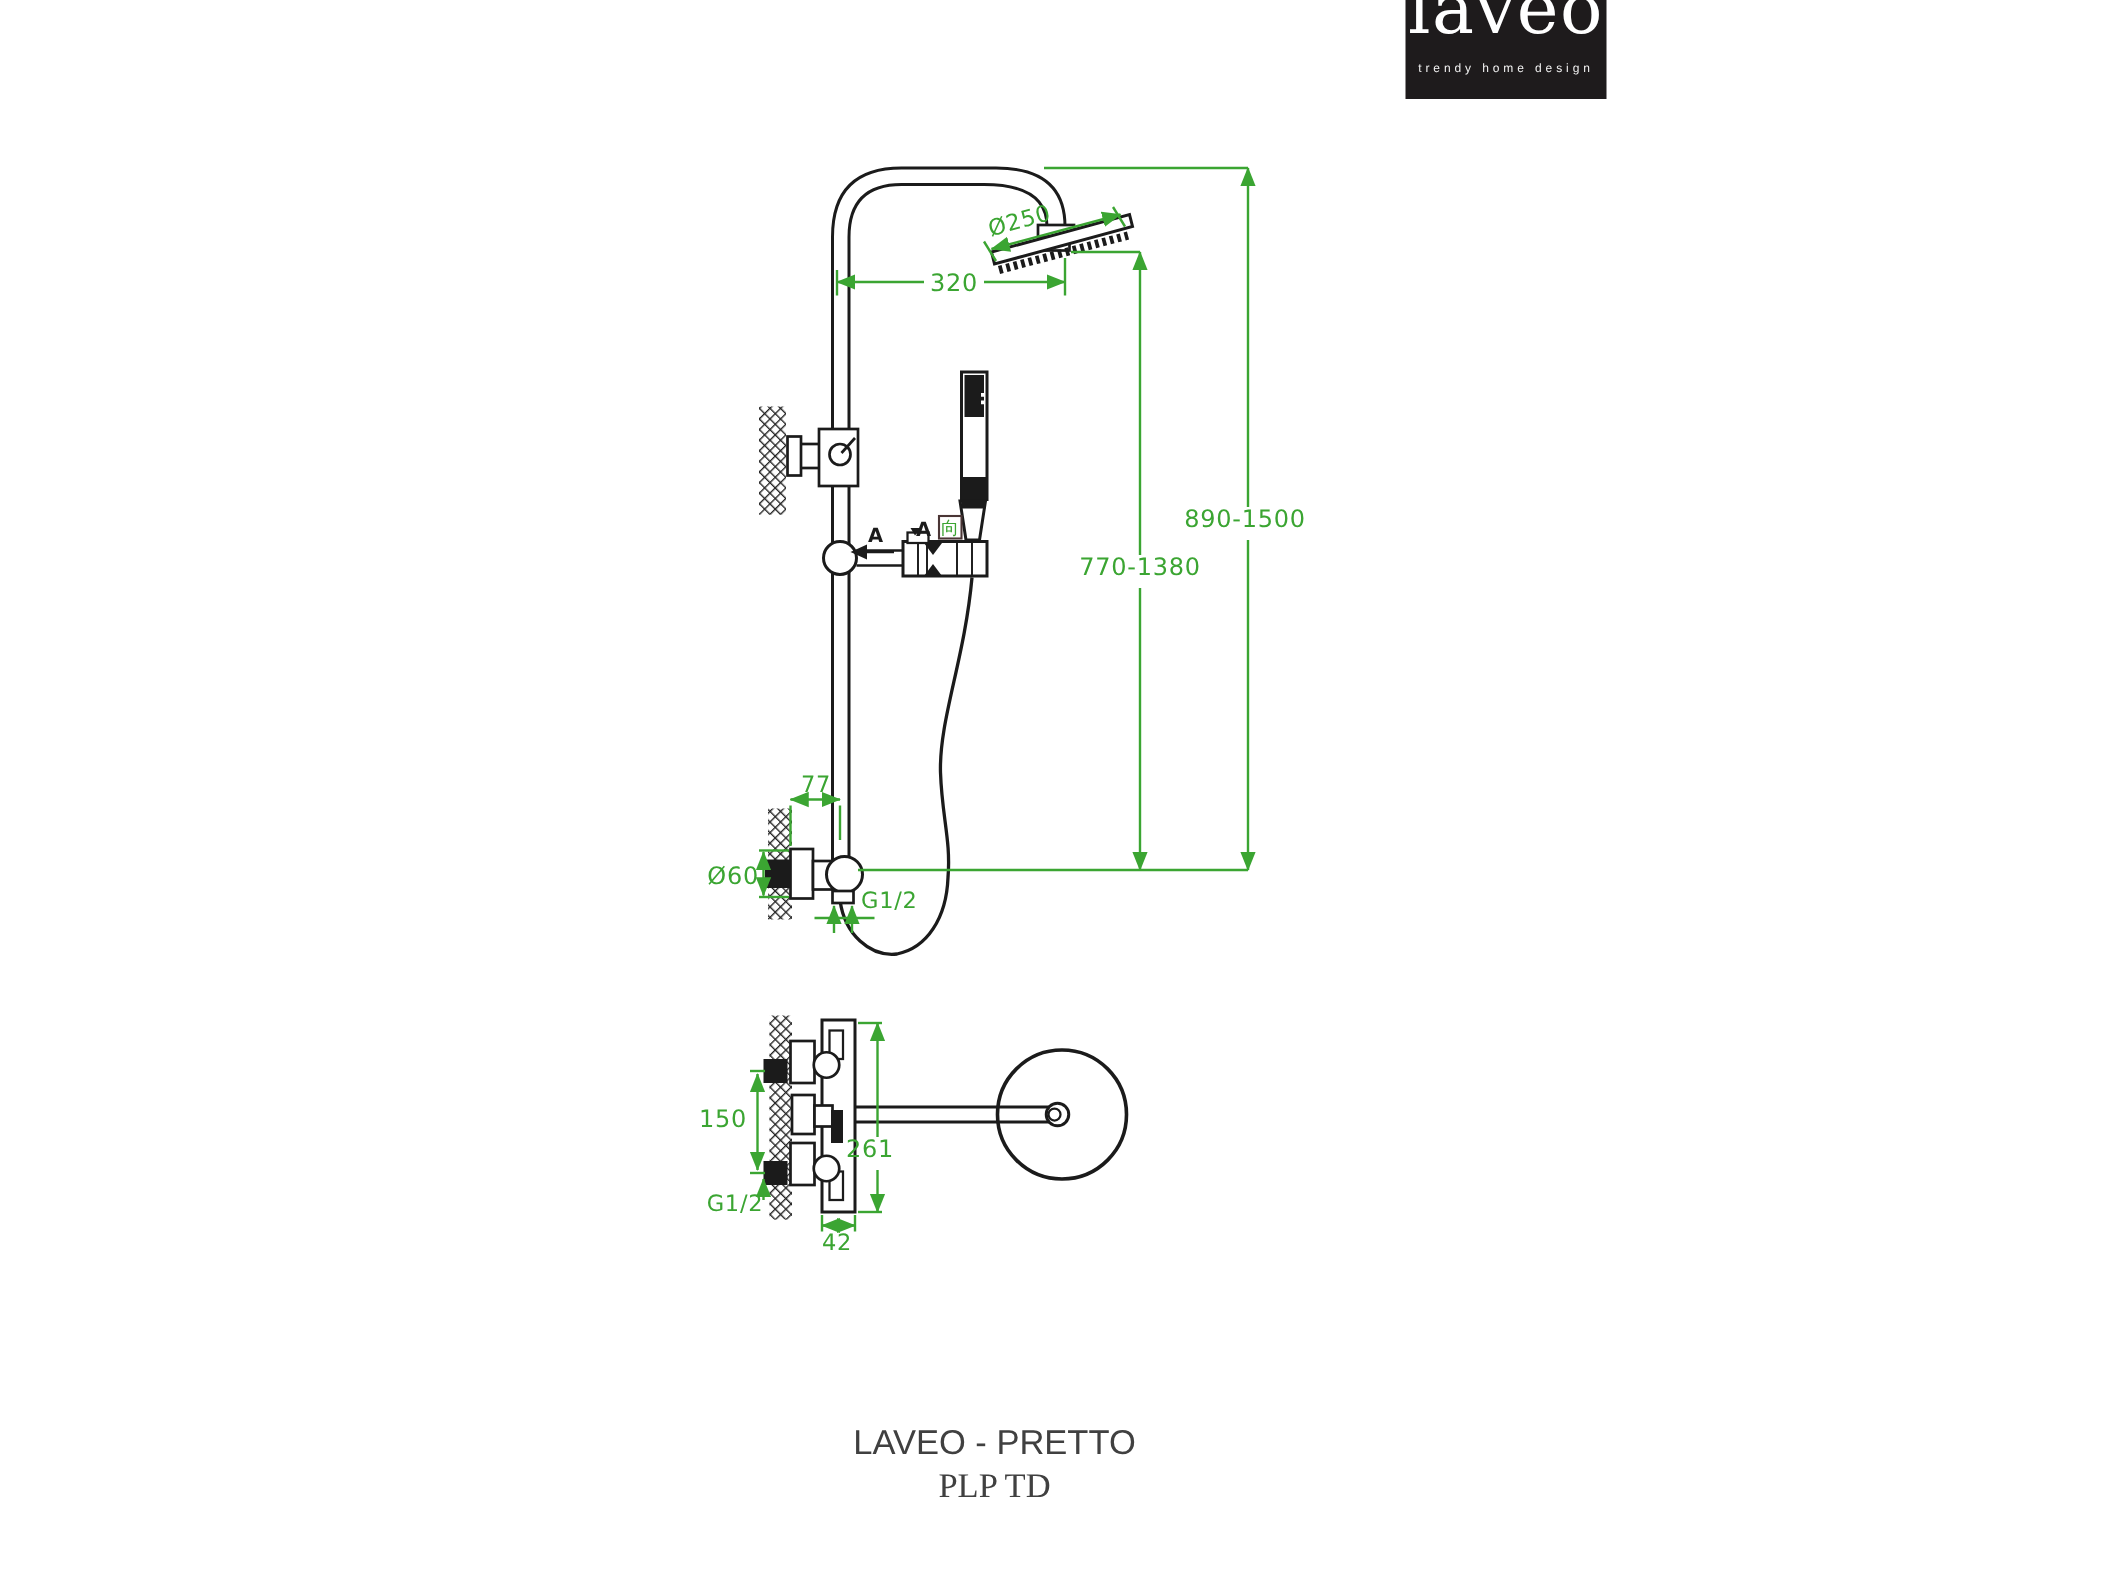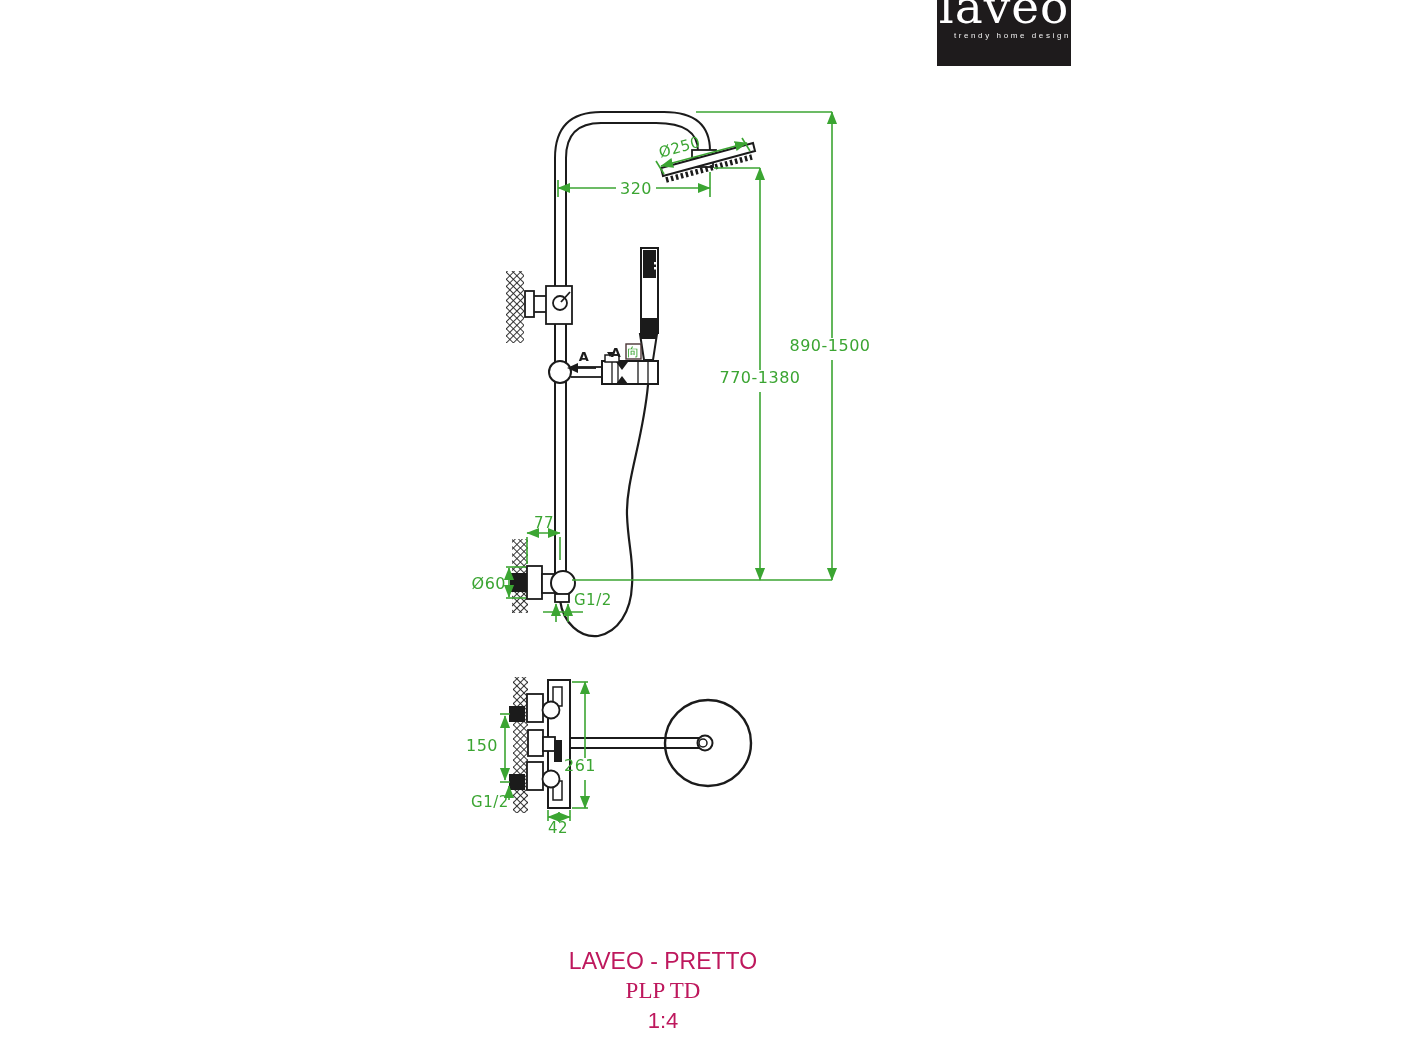--- a/index.html
+++ b/index.html
@@ -10,32 +10,32 @@
   .logo-box{
     position:absolute;left:937px;top:0;width:134px;height:66px;
     background:#1e1b1c;overflow:hidden;text-align:center;
   }
   .logo-brand{
     display:block;margin-top:-17px;
     font-family:"DejaVu Serif",serif;
     font-size:47px;line-height:1;color:#ffffff;letter-spacing:1px;
   }
   .logo-tagline{
-    display:block;margin-top:1px;
-    font-size:8px;color:#f2f2f2;letter-spacing:2.6px;white-space:nowrap;text-align:right;
+    display:block;margin-top:11px;
+    font-size:8px;color:#f2f2f2;letter-spacing:2.6px;white-space:nowrap;
   }
   svg{position:absolute;left:0;top:0;}
   svg text{
     font-family:"DejaVu Sans",sans-serif;
     fill:#3ba532;letter-spacing:0.5px;
   }
   svg text.blk{fill:#1b1b1b;font-weight:bold;}
   .caption{
     position:absolute;left:463px;top:946px;width:400px;
-    text-align:center;color:#be185d;
+    text-align:center;color:#404040;
   }
   .caption .c1{font-size:23px;line-height:30px;}
   .caption .c2{font-size:23px;line-height:30px;font-family:Liberation Serif, serif;}
   .caption .c3{font-size:22px;line-height:30px;}
 </style>
 </head>
 <body>
 
 <div class="page">
 
@@ -206,16 +206,15 @@
 
     <text font-size="16" text-anchor="end" x="498" y="751">150</text>
     <text font-size="15" text-anchor="middle" x="490" y="807">G1/2</text>
     <text font-size="16" text-anchor="middle" x="580" y="771">261</text>
     <text font-size="15" text-anchor="middle" x="558" y="833">42</text>
   </svg>
 
   <div class="caption">
     <div class="c1">LAVEO - PRETTO</div>
     <div class="c2">PLP TD</div>
-    <div class="c3">1:4</div>
   </div>
 
 </div>
 
 </body></html>

